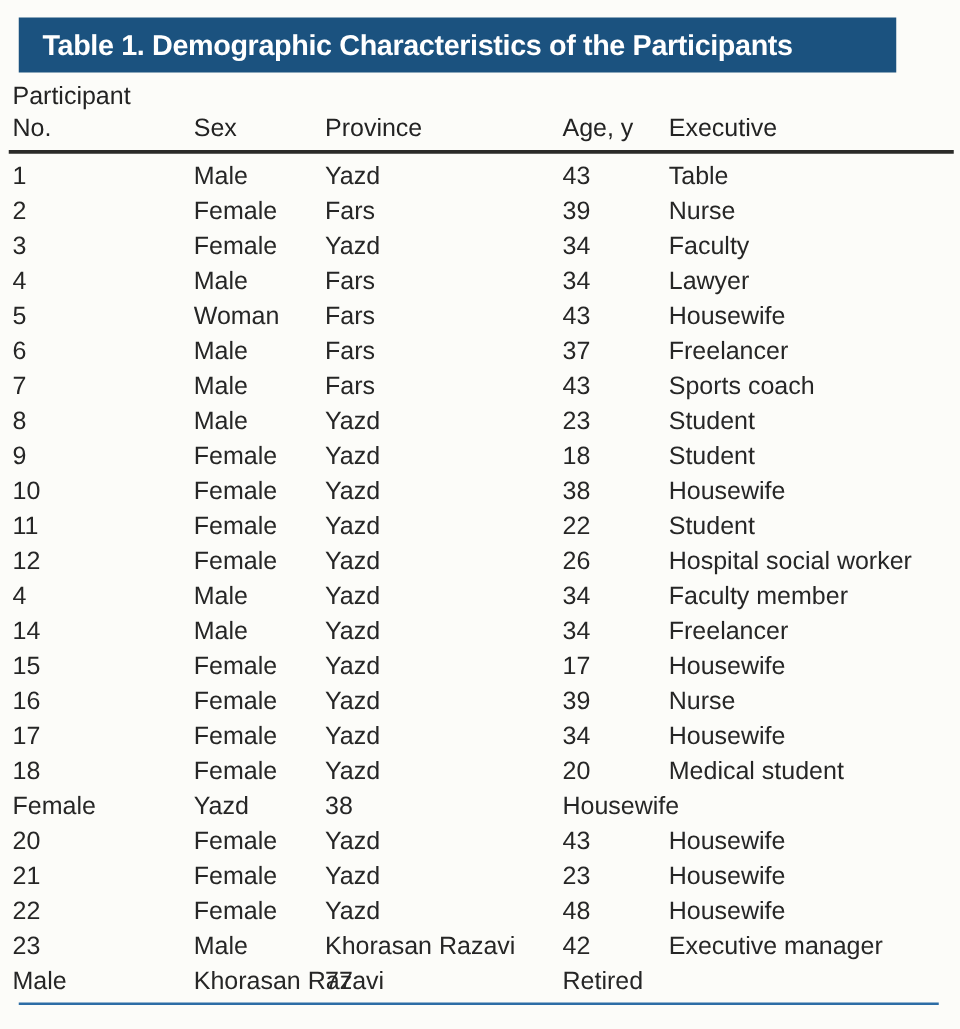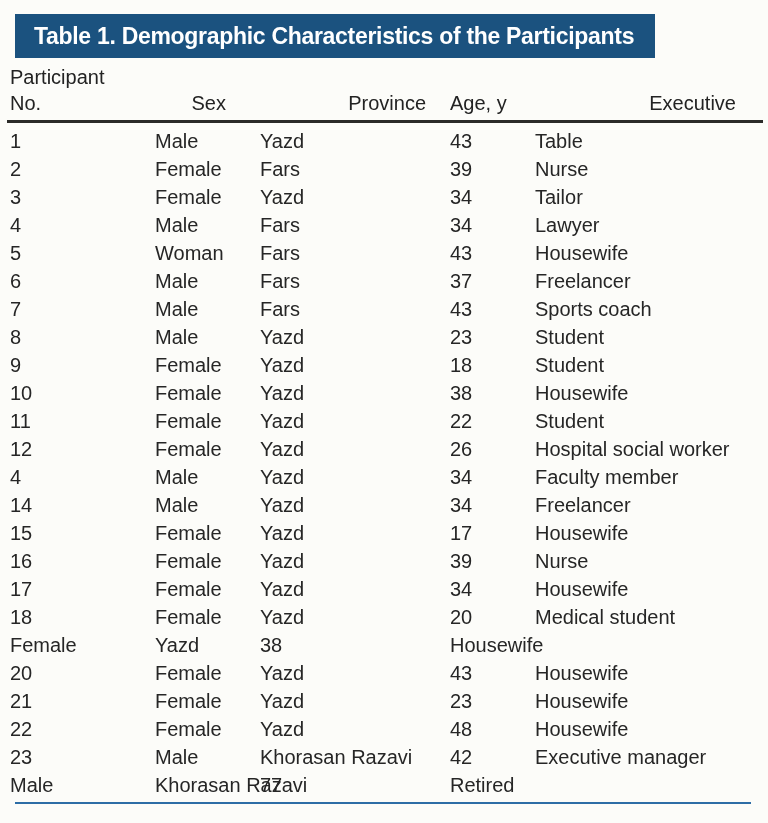--- a/index.html
+++ b/index.html
@@ -10,21 +10,21 @@
     background: #fcfcf9;
     font-family: "Liberation Sans", "DejaVu Sans", sans-serif;
     color: #262626;
     overflow: hidden;
     position: relative;
   }
   .title-bar {
     position: absolute;
     left: 15px;
     top: 14px;
-    width: 640px;
+    width: 702px;
     height: 44px;
     background: #1b527f;
     display: flex;
     align-items: center;
     padding-left: 19px;
   }
   .title-bar .title-text {
     color: #ffffff;
     font-size: 23px;
     font-weight: bold;
@@ -45,21 +45,21 @@
   }
   .thead {
     align-items: end;
     padding-bottom: 4px;
   }
   .thead .cell {
     font-size: 20px;
     line-height: 26px;
     color: #232323;
   }
-  .h-center { text-align: right; }
+  .h-center { text-align: left; }
   .h-sex { padding-right: 34px; }
   .h-province { padding-right: 24px; }
   .h-occupation { padding-right: 10px; }
   .rule-dark {
     height: 2.5px;
     background: #2b2b29;
     margin: 0 5px 0 7px;
   }
   .tbody { margin-top: 4px; }
   .trow {
@@ -113,21 +113,21 @@
         <div class="cell c-sex">Female</div>
         <div class="cell c-province">Fars</div>
         <div class="cell c-age">39</div>
         <div class="cell c-occupation">Nurse</div>
       </div>
       <div class="grid-row trow">
         <div class="cell c-no">3</div>
         <div class="cell c-sex">Female</div>
         <div class="cell c-province">Yazd</div>
         <div class="cell c-age">34</div>
-        <div class="cell c-occupation">Tailor</div>
+        <div class="cell c-occupation">Faculty</div>
       </div>
       <div class="grid-row trow">
         <div class="cell c-no">4</div>
         <div class="cell c-sex">Male</div>
         <div class="cell c-province">Fars</div>
         <div class="cell c-age">34</div>
         <div class="cell c-occupation">Lawyer</div>
       </div>
       <div class="grid-row trow">
         <div class="cell c-no">5</div>

